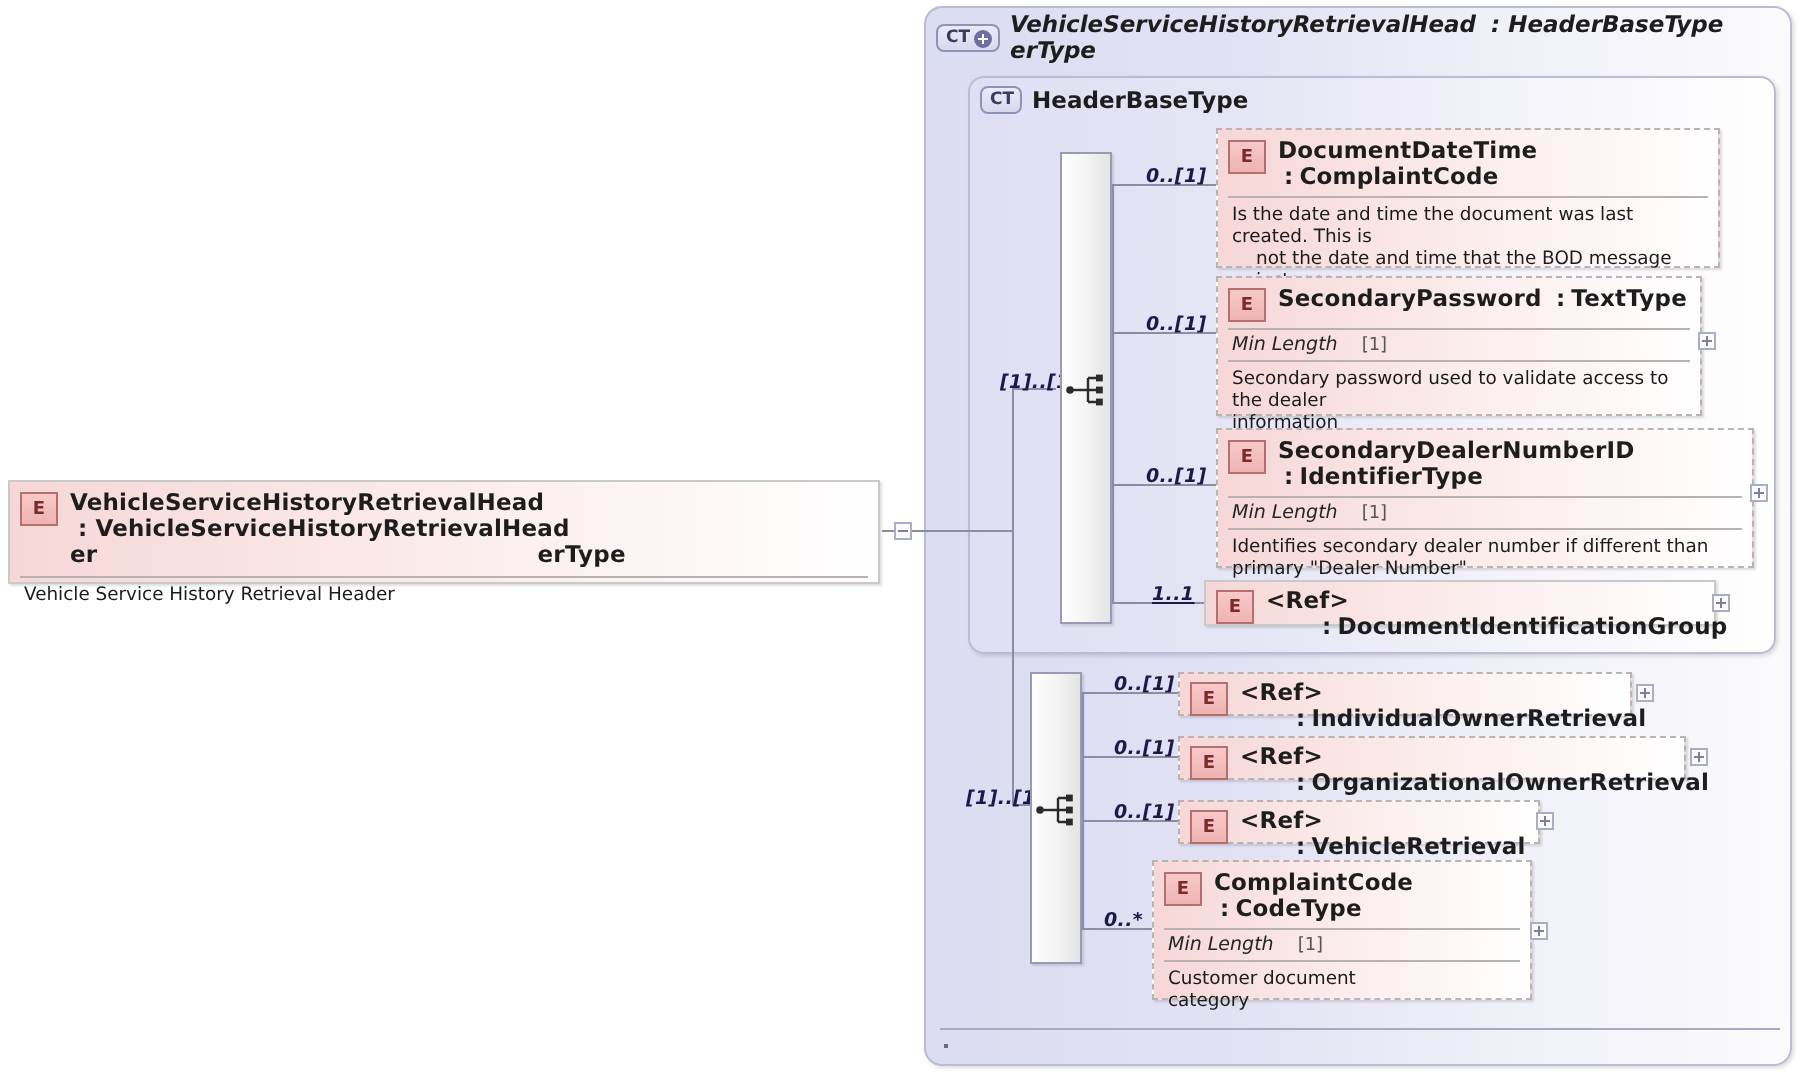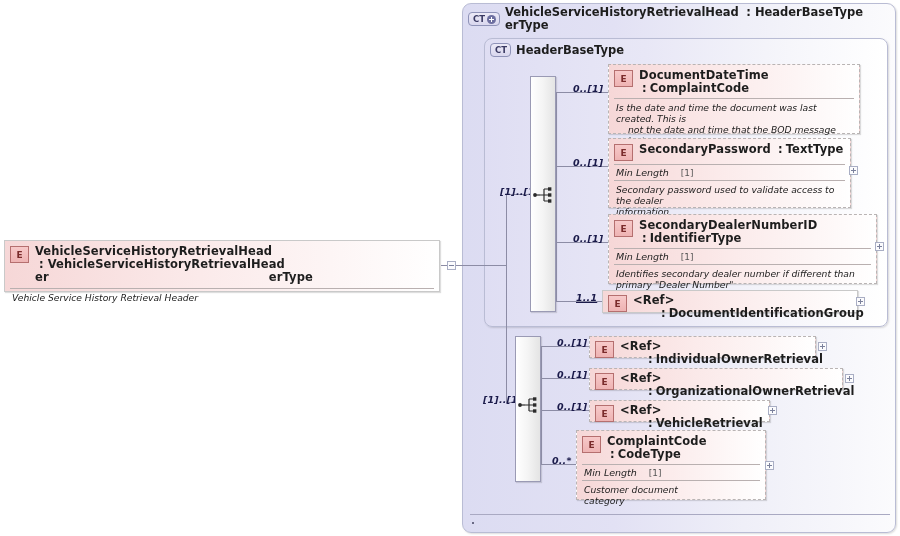--- a/index.html
+++ b/index.html
@@ -34,21 +34,21 @@
     font-size:11.5px;font-weight:bold;color:#1d1d1d;line-height:13px;
     letter-spacing:.1px;
   }
   .sep{height:1px;background:#b9b0b0;margin:0 5px;}
   .facet{
     padding:2px 2px 2px 7px;font-style:italic;font-size:9.5px;color:#242424;
     display:flex;gap:12px;align-items:baseline;
   }
   .facet .fv{font-style:normal;color:#555;font-size:9px;}
   .annot{
-    padding:3px 7px 4px 7px;font-style:italic;font-size:9.2px;
+    padding:3px 7px 4px 7px;font-size:9.2px;
     line-height:11px;color:#1b1b1b;
   }
   .annot .ind{display:block;}
 
   
   .plusbox{
     position:absolute;width:9px;height:9px;box-sizing:border-box;
     border:1px solid #a9aec4;background:#fbfbfd;
   }
   .plusbox:before,.plusbox:after{
@@ -110,21 +110,21 @@
 </head>
 <body>
 
 <div class="ctpanel" style="left:462px;top:3px;width:434px;height:530px;"></div>
 
 <div class="cttag" style="left:468px;top:6px;">
   <span class="cticon">
     <span>CT</span>
     <span class="ctplus"></span>
   </span>
-  <span style="display:block;">
+  <span style="display:block;font-style:italic;">
     <span class="cttitle">VehicleServiceHistoryRetrievalHead</span>
     <span class="cttitle" style="margin-left:4px;">: HeaderBaseType</span>
     <span class="cttitle" style="display:block;margin-top:0;">erType</span>
   </span>
 </div>
 
 <div class="ctpanel inner" style="left:484px;top:38px;width:404px;height:289px;"></div>
 
 <div class="cttag" style="left:490px;top:43px;">
   <span class="cticon">

